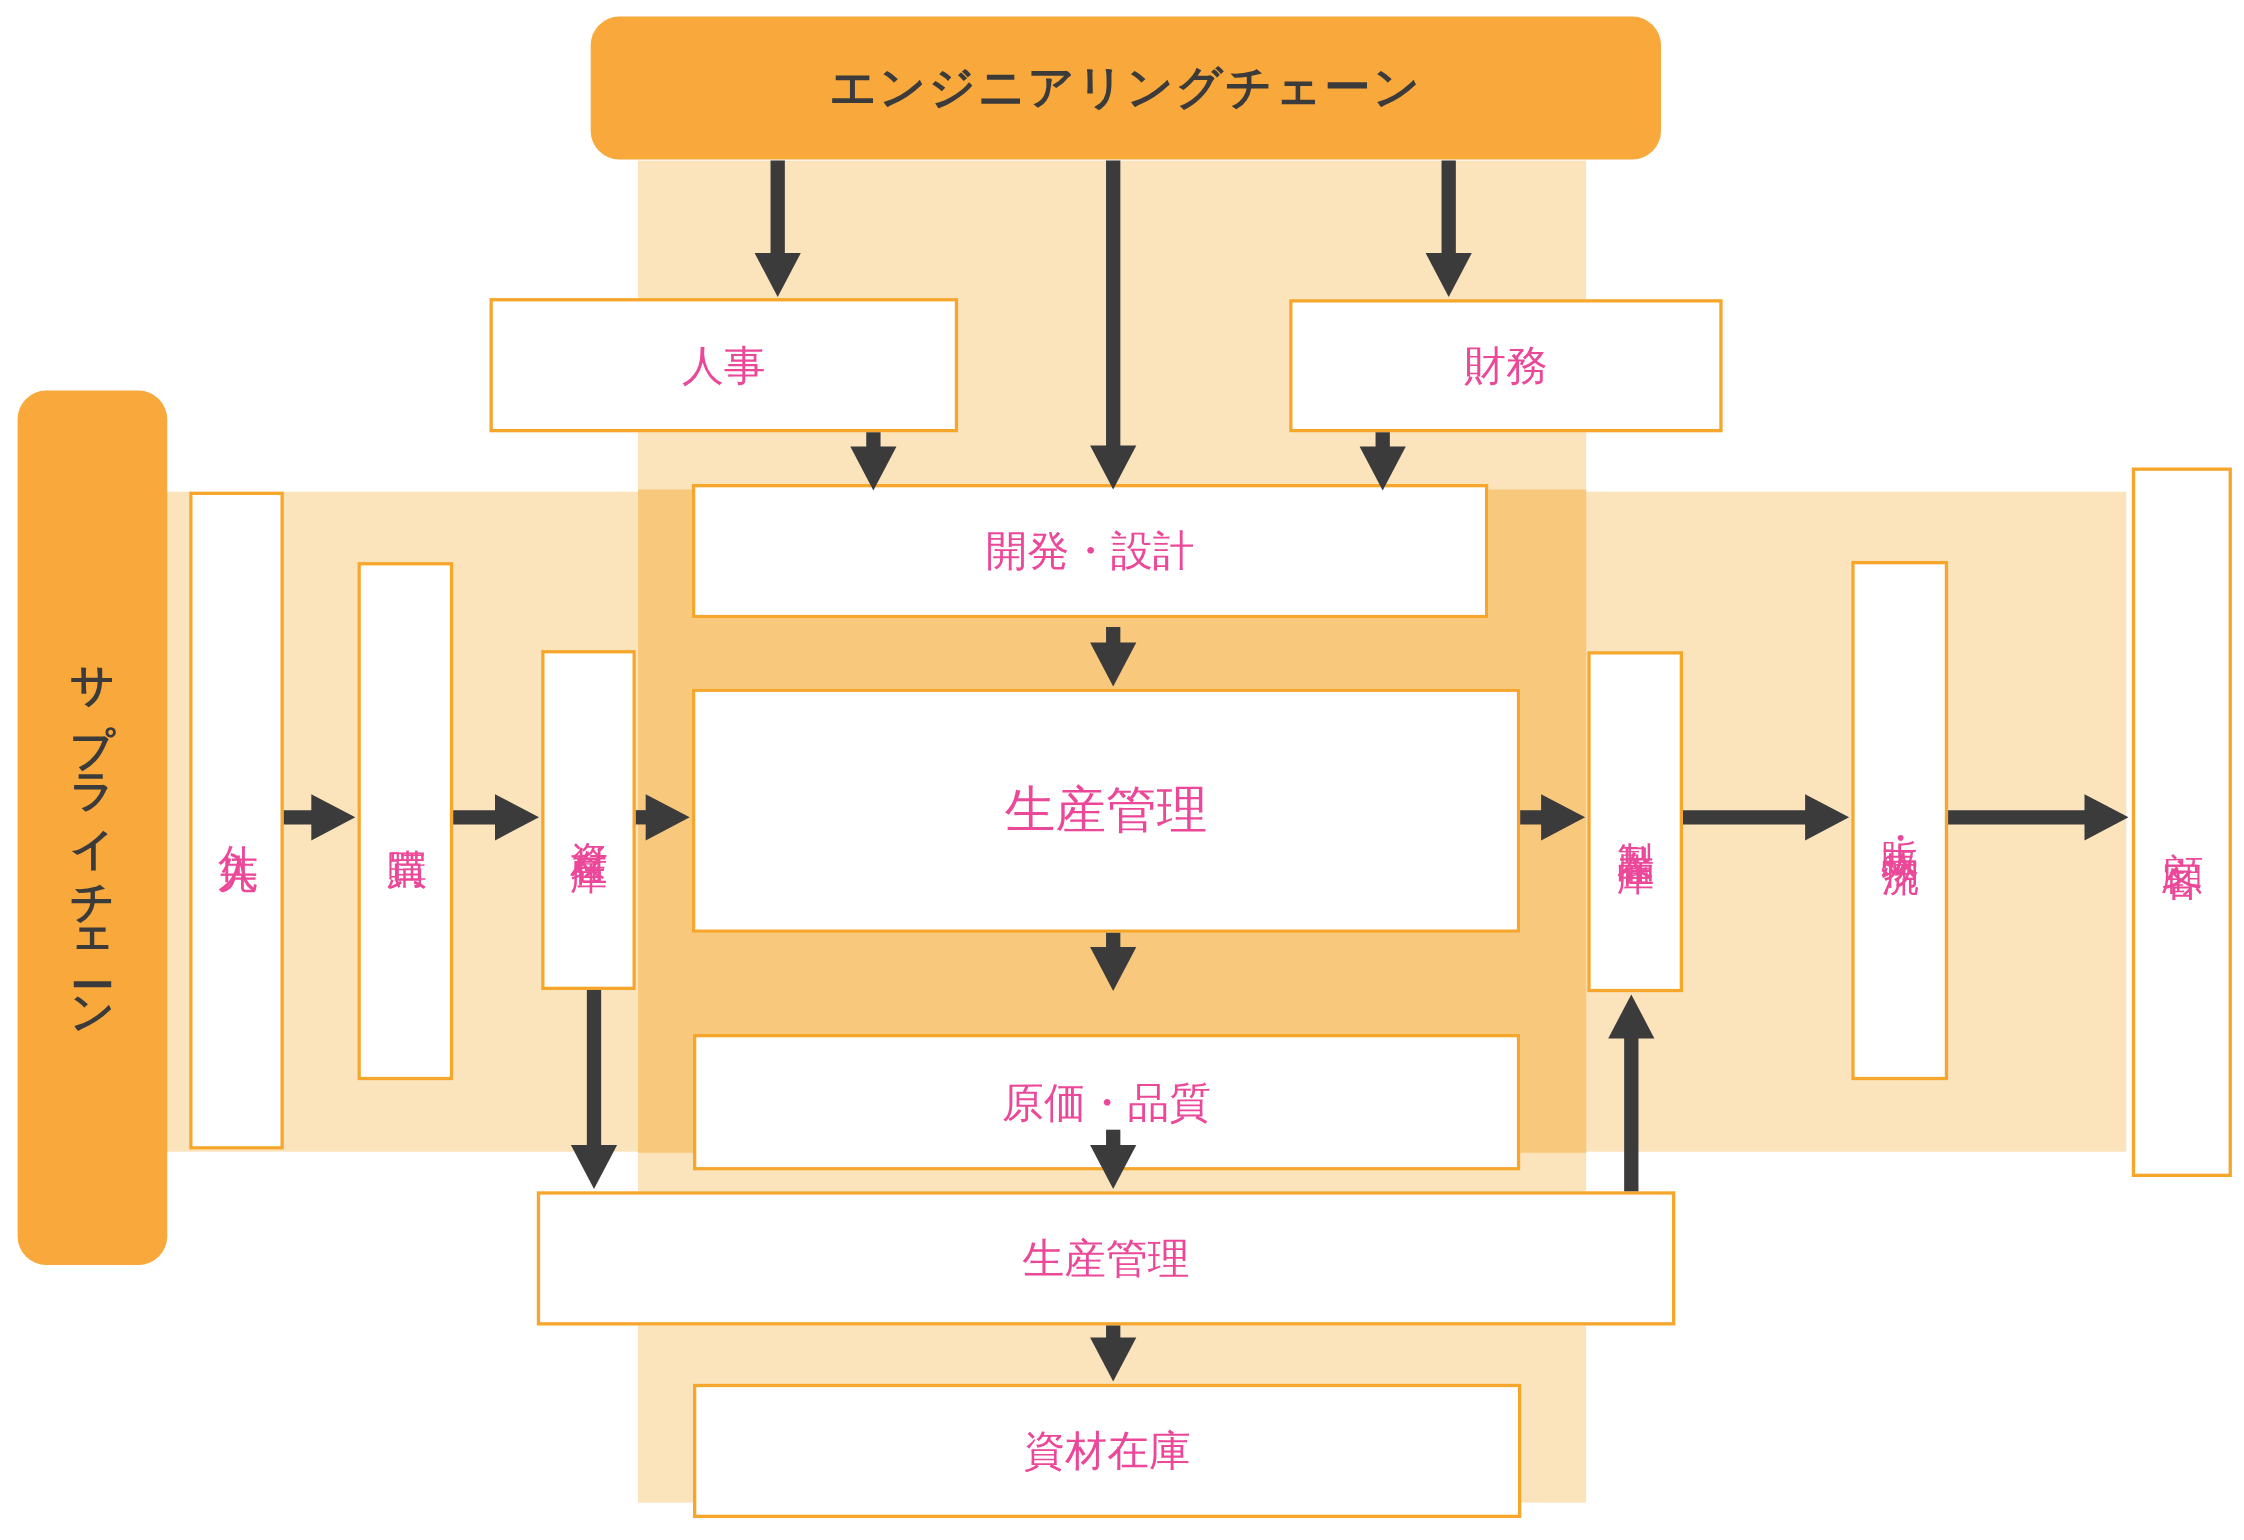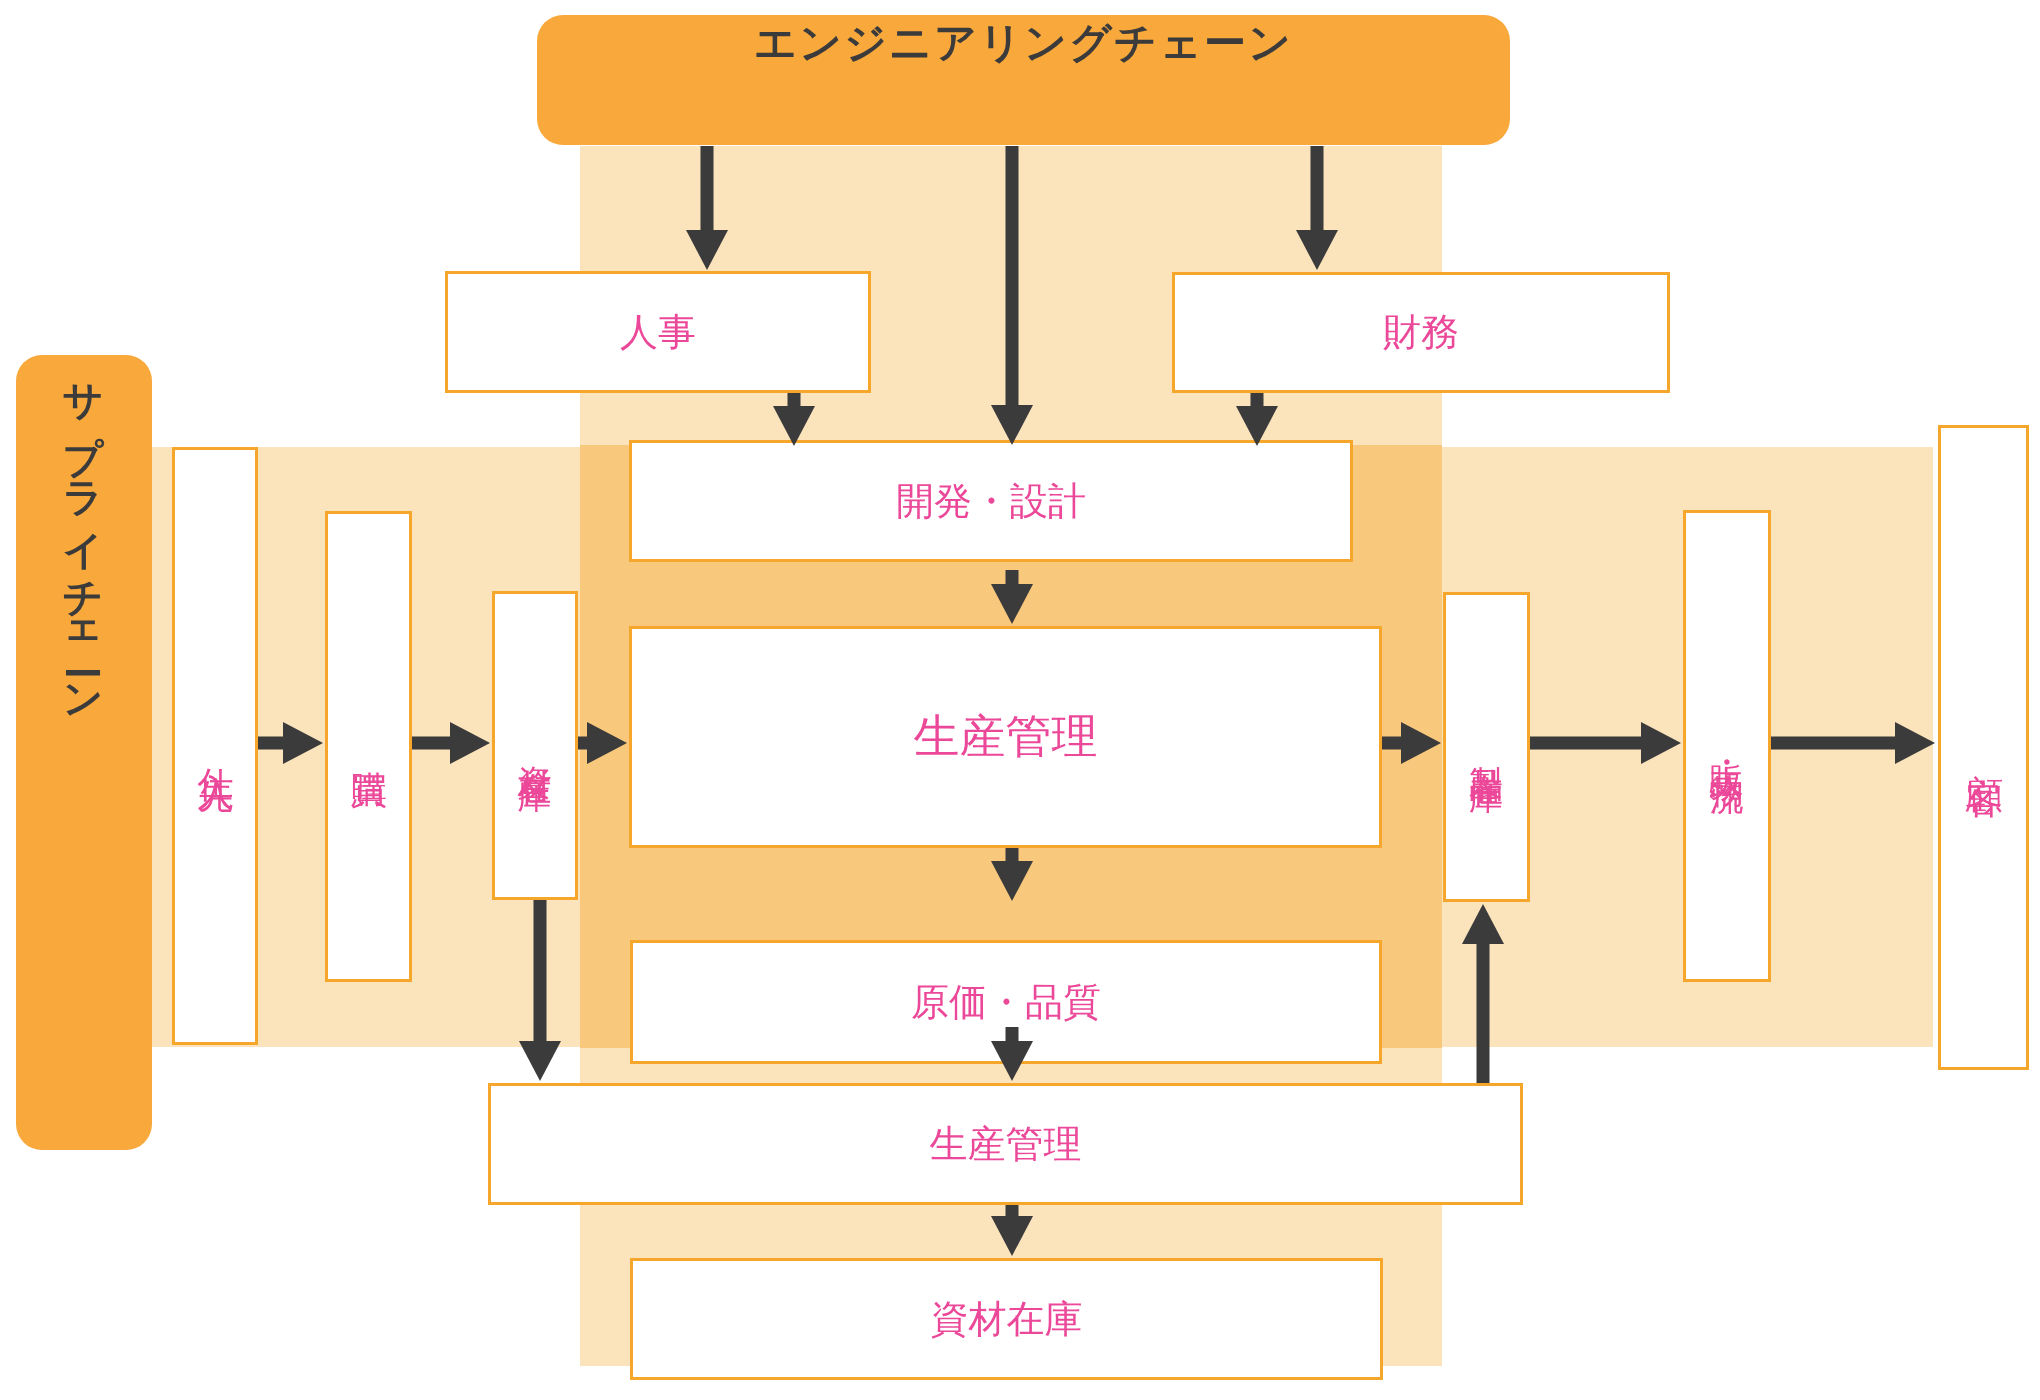--- a/index.html
+++ b/index.html
@@ -8,34 +8,34 @@
     font-family:"DejaVu Sans",sans-serif;color:#3B3B3B;overflow:hidden;
   }
   
   .band{position:absolute;}
   #band-v{left:580px;top:146px;width:862px;height:1220px;background:#FBE3BC;}
   #band-h{left:151px;top:447px;width:1782px;height:600px;background:#FBE3BC;}
   #ring{left:580px;top:445px;width:862px;height:603px;background:#F8C87D;}
   
   .chain{
     position:absolute;background:#F9A83C;border-radius:26px;
-    display:flex;justify-content:center;
+    display:flex;align-items:center;justify-content:center;
     font-weight:bold;color:#3B3B3B;
   }
   #chain-eng{left:537px;top:15px;width:973px;height:130px;font-size:42px;letter-spacing:2px;}
   #chain-supply{left:16px;top:355px;width:136px;height:795px;font-size:40px;}
   
   .node{
     position:absolute;background:#ffffff;border:3px solid #F5A62B;
     display:flex;align-items:center;justify-content:center;
     color:#ec4899;box-sizing:border-box;
   }
   .vtext{writing-mode:vertical-rl;letter-spacing:4px;}
   #box-hr{left:445px;top:271px;width:426px;height:122px;font-size:38px;}
-  #box-finance{left:1172px;top:272px;width:498px;height:121px;font-size:38px;}
+  #box-finance{left:1172px;top:272px;width:394px;height:121px;font-size:38px;}
   #box-dev{left:629px;top:440px;width:724px;height:122px;font-size:38px;}
   #box-prod-upper{left:629px;top:626px;width:753px;height:222px;font-size:46px;}
   #box-cost{left:630px;top:940px;width:752px;height:124px;font-size:38px;}
   #box-prod-lower{left:488px;top:1083px;width:1035px;height:122px;font-size:38px;}
   #box-service{left:630px;top:1258px;width:753px;height:122px;font-size:38px;}
   #box-supplier{left:172px;top:447px;width:86px;height:598px;font-size:36px;}
   #box-purchasing{left:325px;top:511px;width:87px;height:471px;font-size:36px;}
   #box-material{left:492px;top:591px;width:86px;height:309px;font-size:34px;}
   #box-product{left:1443px;top:592px;width:87px;height:310px;font-size:34px;}
   #box-sales{left:1683px;top:510px;width:88px;height:472px;font-size:34px;}

